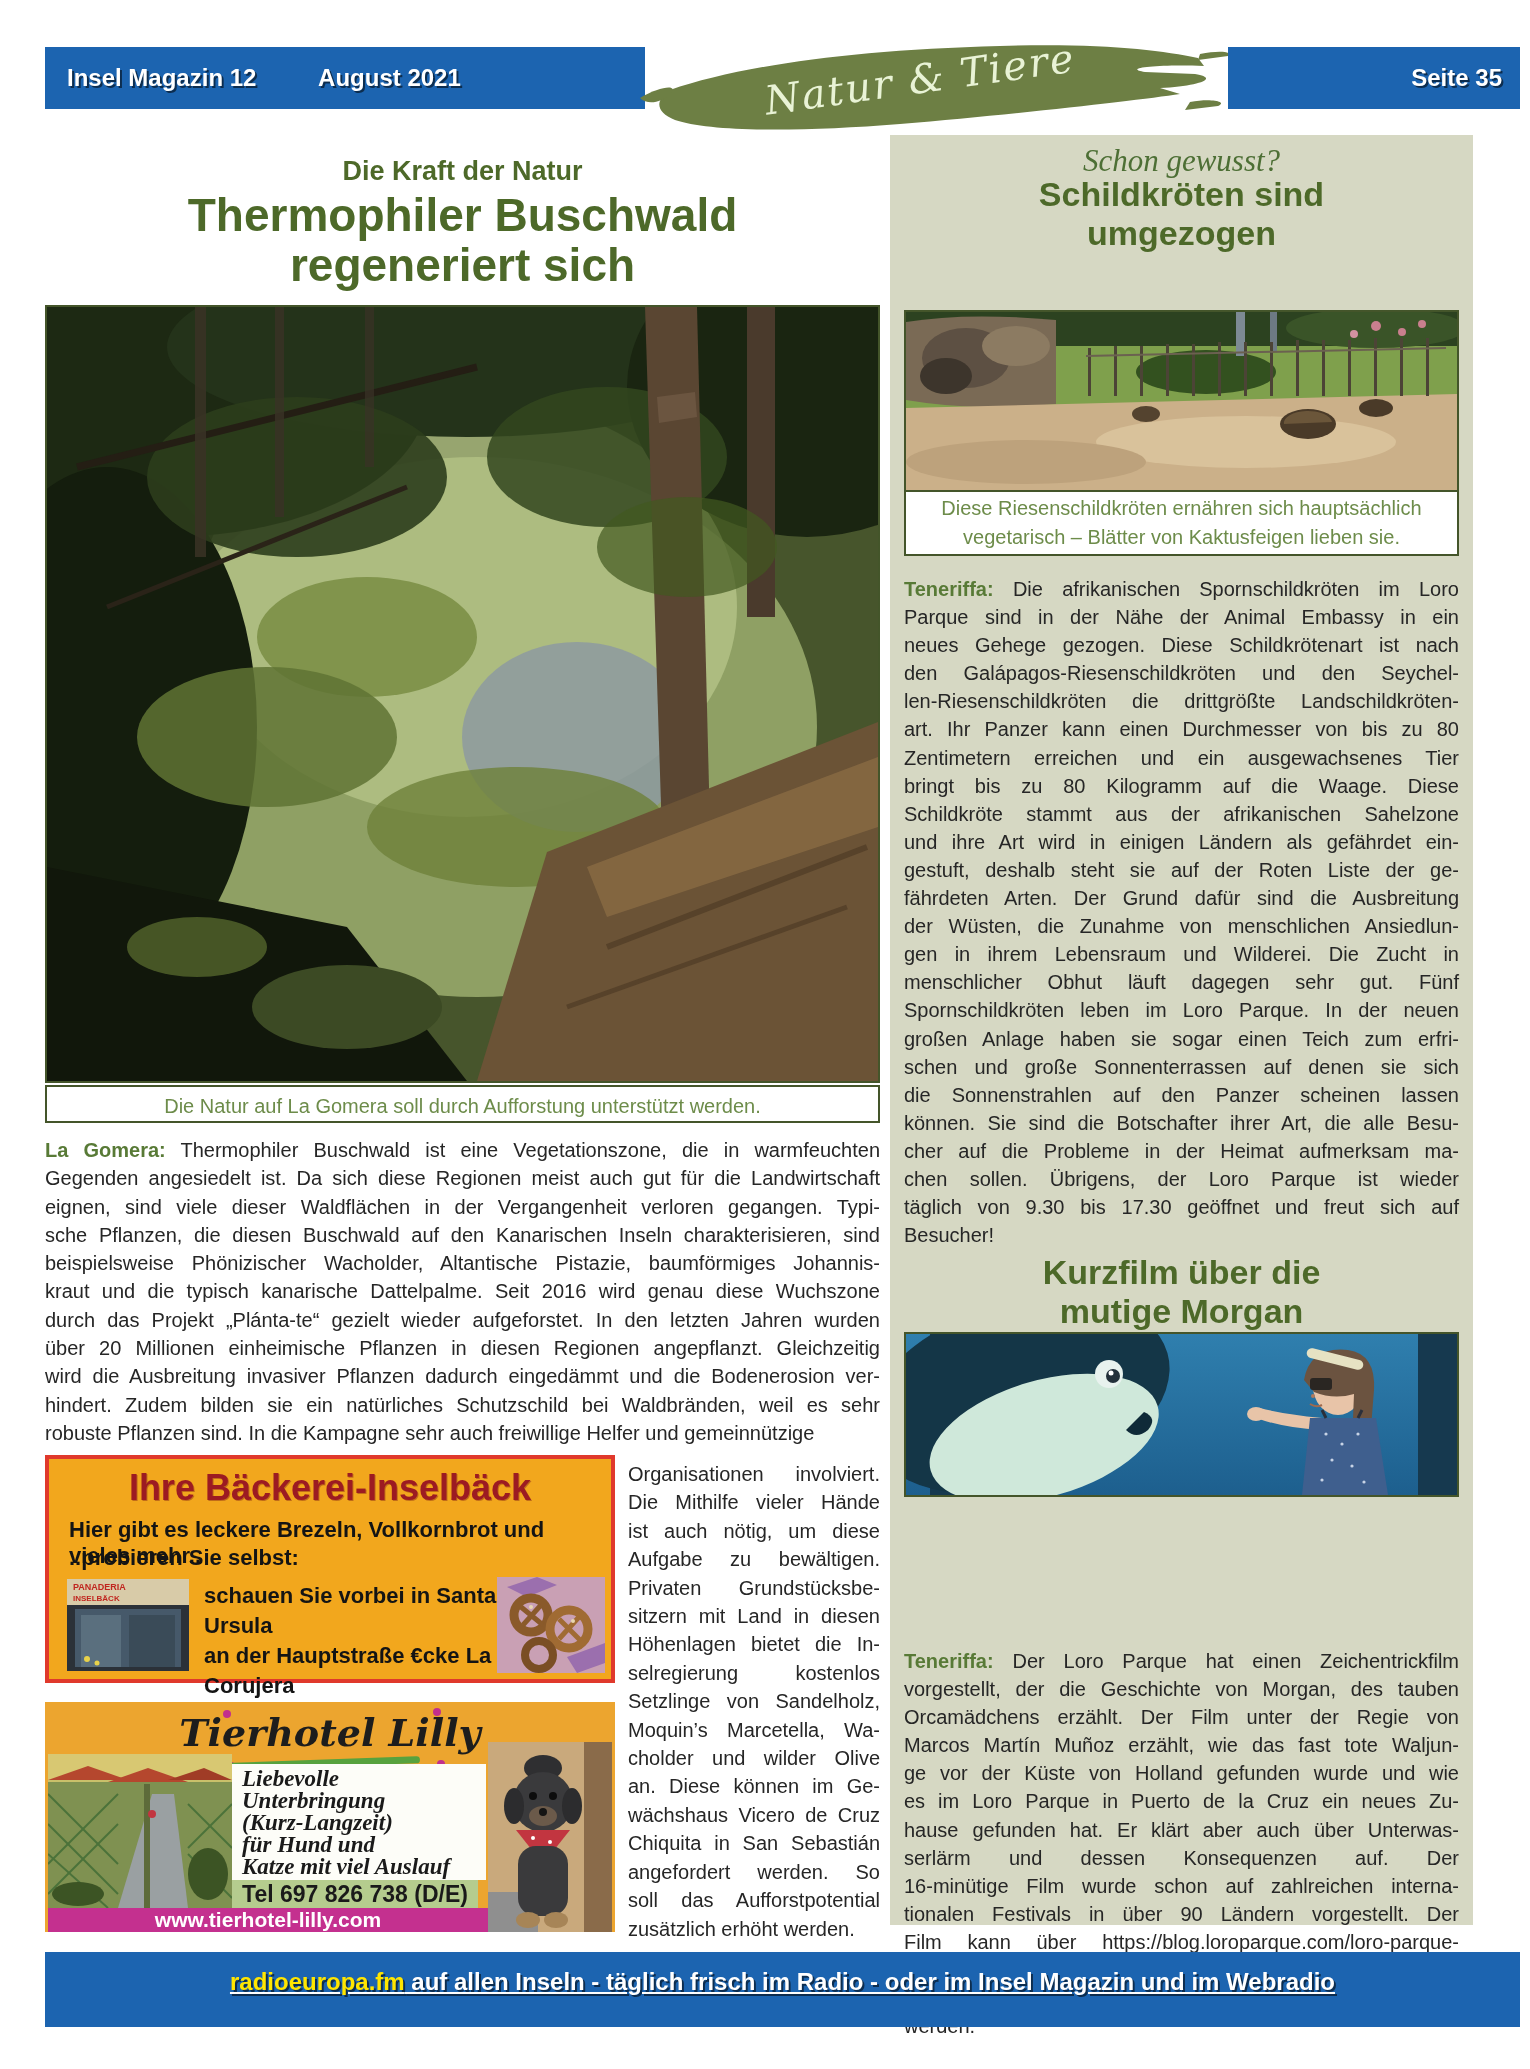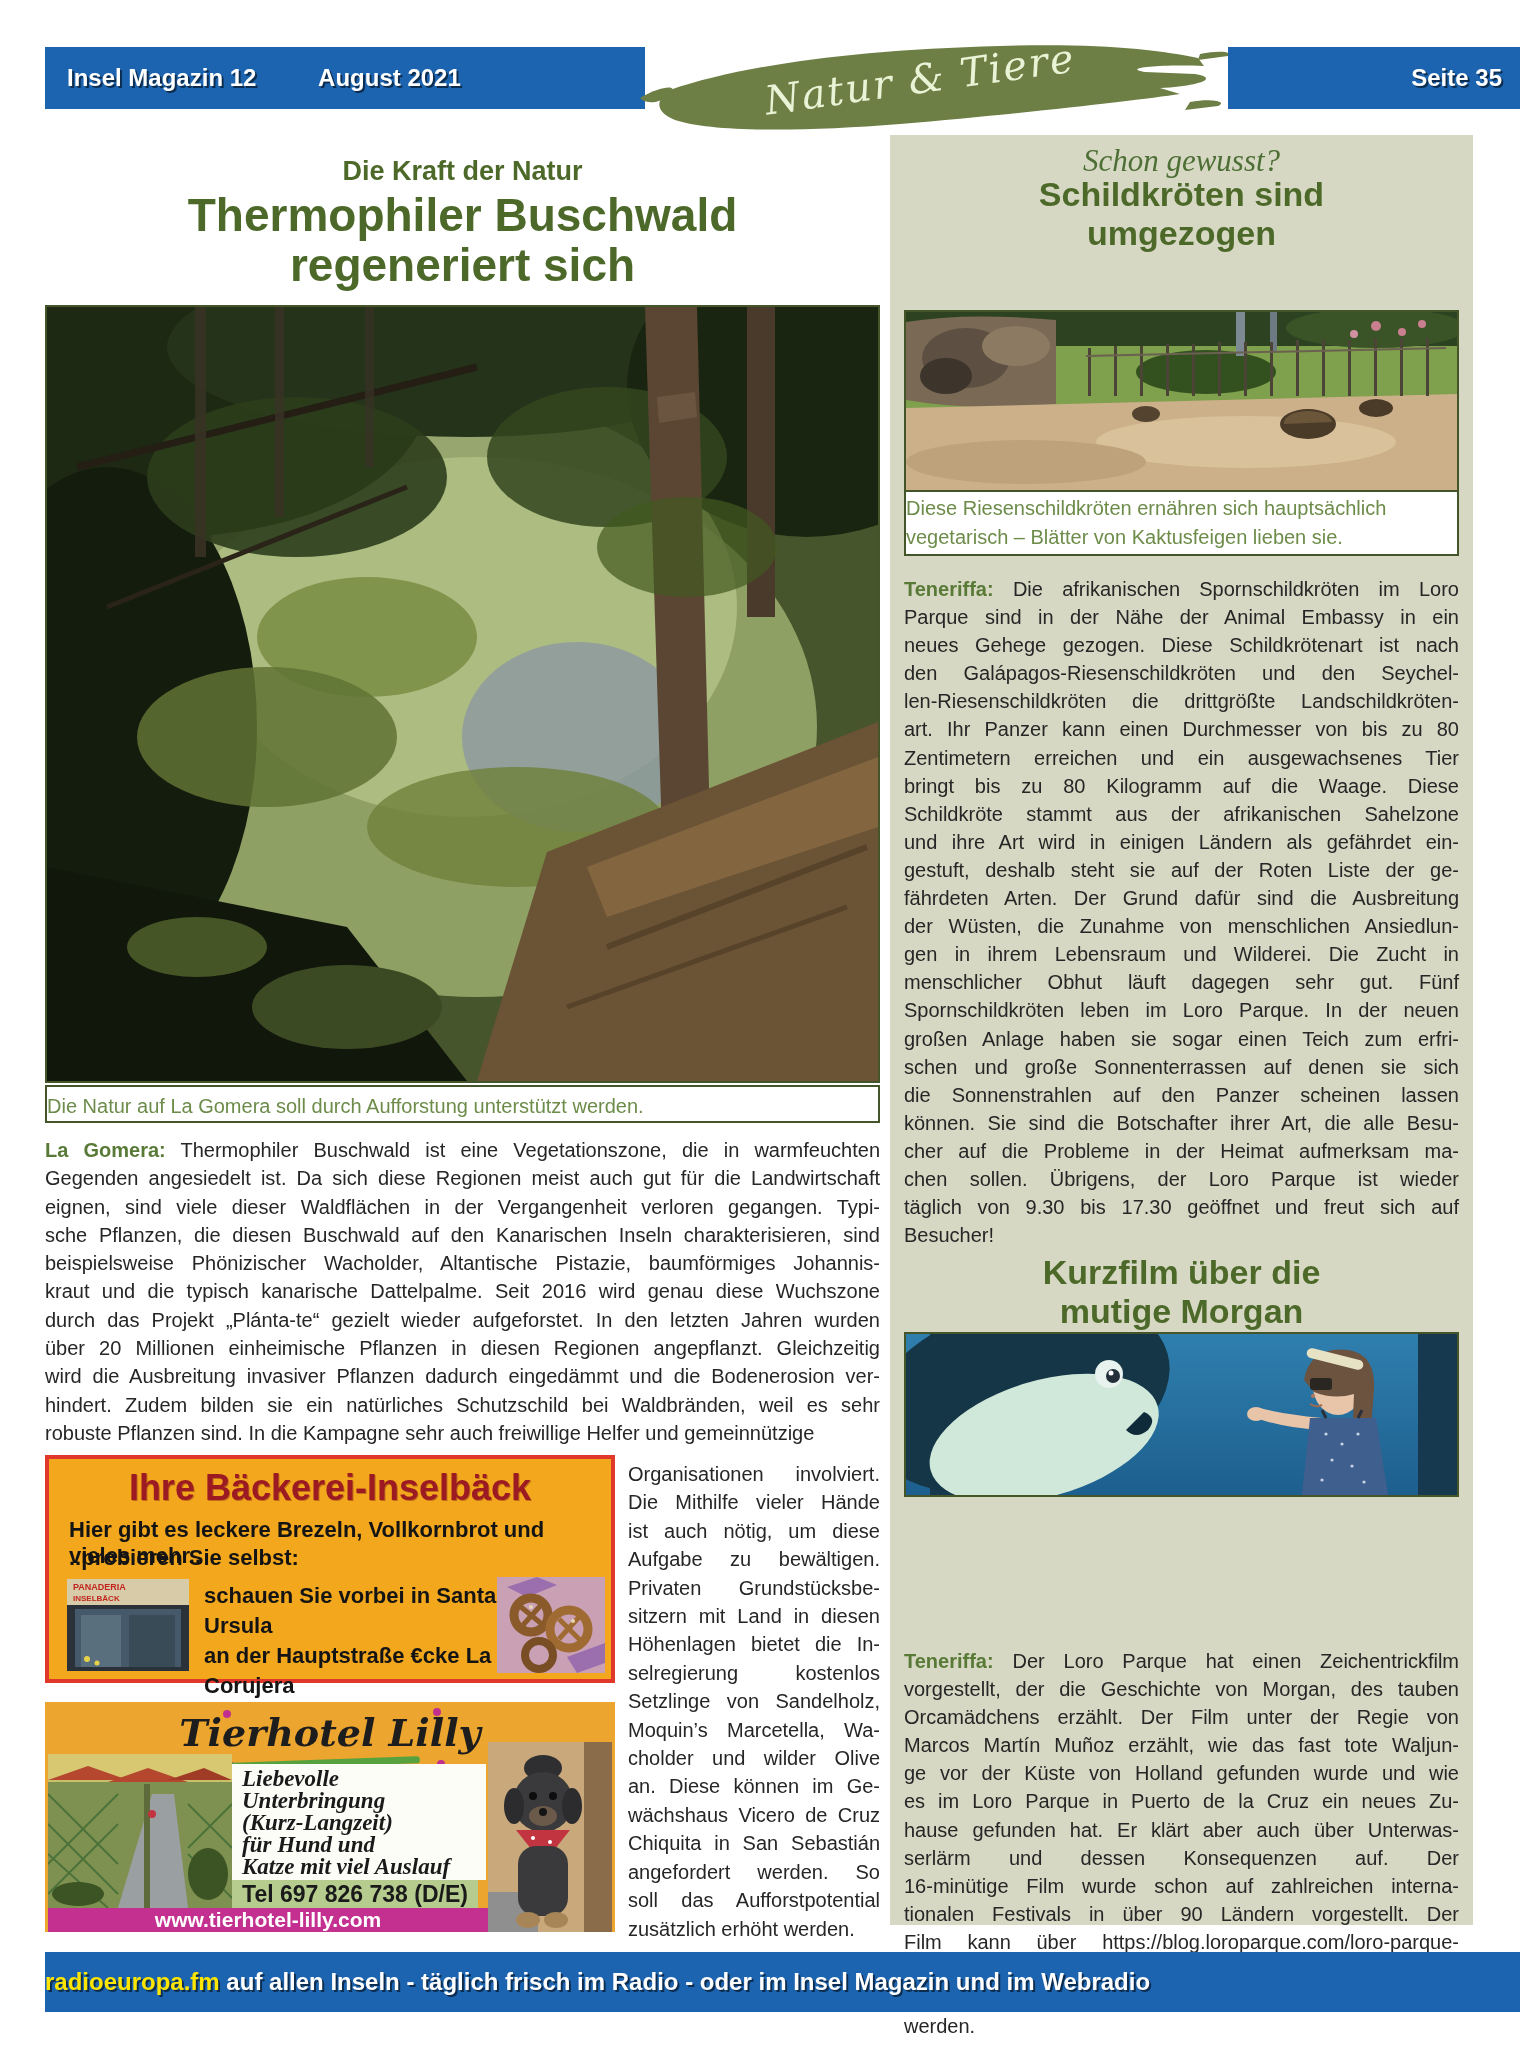--- a/index.html
+++ b/index.html
@@ -13,21 +13,21 @@
   #header-right{left:1228px;top:47px;width:292px;height:62px;line-height:62px;text-align:right;padding-right:18px;box-sizing:border-box;}
   #brush{left:600px;top:28px;width:640px;height:112px;}
   #brush-text{left:70px;top:28px;width:500px;text-align:center;transform:rotate(-8deg);
               font-family:"DejaVu Serif",serif;font-style:italic;font-size:40px;color:#e9f3d6;letter-spacing:2px;}
   
   .green{color:#4d6929;}
   #kicker{left:45px;top:156px;width:835px;text-align:center;font-size:27px;font-weight:bold;}
   #title{left:45px;top:190px;width:835px;text-align:center;font-size:46px;font-weight:bold;line-height:50px;}
   
   .photoframe{border:2px solid #44552a;background:#222;}
-  .capbox{border:2px solid #44552a;background:#fff;color:#6d8c4a;}
+  .capbox{border:2px solid #44552a;background:#fff;color:#6d8c4a;text-align:center;}
   #left-caption{left:45px;top:1085px;width:835px;height:38px;line-height:38px;font-size:20px;box-sizing:border-box;}
   
   .para{font-size:20px;line-height:28.3px;}
   .jl{text-align:justify;text-align-last:justify;}
   .tline{text-align:justify;text-align-last:justify;}
   .tline.last{text-align-last:left;}
   .lead{font-weight:bold;color:#587a36;}
   #left-para{left:45px;top:1136px;width:835px;}
   #narrow-para{left:628px;top:1460px;width:252px;line-height:28.4px;}
   
@@ -54,21 +54,21 @@
               font-style:italic;font-weight:bold;font-size:38px;color:#1d1d1d;}
   .dot{position:absolute;width:8px;height:8px;border-radius:50%;background:#c2308d;}
   #tier-squiggle{left:155px;top:58px;width:220px;height:7px;background:#57a23e;border-radius:4px;transform:rotate(-2deg);}
   #tier-box{left:187px;top:62px;width:254px;height:116px;background:#fdfdf8;padding:4px 10px;box-sizing:border-box;
             font-family:"Liberation Serif",serif;font-style:italic;font-weight:bold;font-size:23px;line-height:22px;color:#1a1a1a;}
   #tier-tel{left:187px;top:178px;width:246px;height:28px;background:#b5cc8e;text-align:center;line-height:28px;
             font-size:23px;font-weight:bold;color:#1a1a1a;}
   #tier-url{left:3px;top:206px;width:440px;height:24px;background:#c4308f;text-align:center;line-height:24px;
             font-size:21px;font-weight:bold;color:#fff;}
   
-  #footer{left:45px;top:1952px;width:1475px;height:60px;line-height:60px;}
+  #footer{left:45px;top:1952px;width:1475px;height:75px;line-height:60px;text-align:center;text-decoration:underline;}
   #footer .brand{color:#ffe600;}
 </style>
 </head>
 <body>
 
 <div id="page">
 
   <div class="abs bluebar" id="header-left">
     <span>Insel Magazin 12</span>
     <span style="margin-left:55px;">August 2021</span>

